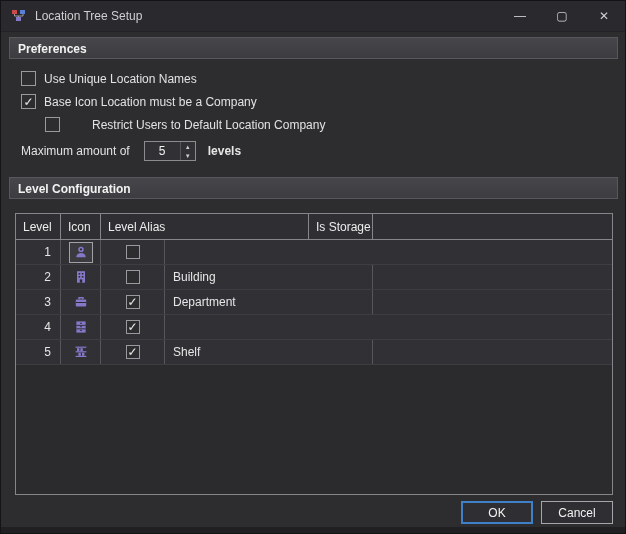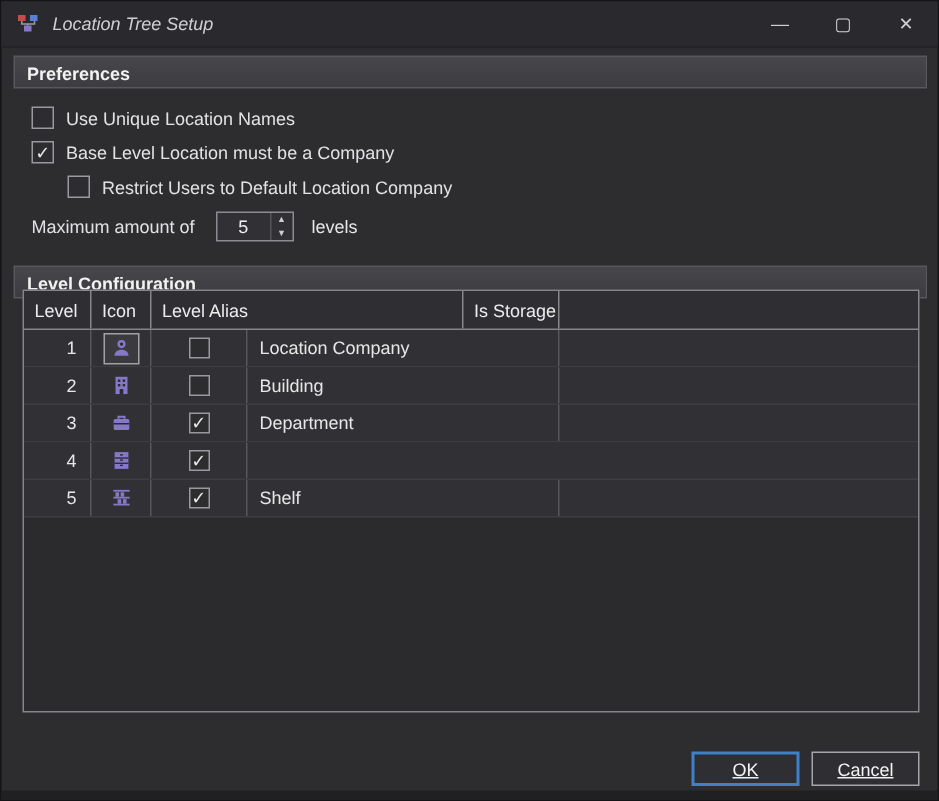--- a/index.html
+++ b/index.html
@@ -7,59 +7,59 @@
     width:626px;height:534px;position:relative;overflow:hidden;
     background:#2d2d30;color:#e6e6e6;
     font-family:"Liberation Sans",sans-serif;font-size:12px;
     -webkit-font-smoothing:antialiased;
   }
   .window{position:absolute;inset:0;border:1px solid #141416;box-sizing:border-box;background:#2d2d30;}
 
   
   .titlebar{position:absolute;top:0;left:0;right:0;height:30px;background:#2a2a2e;display:flex;align-items:center;border-bottom:1px solid #232327;}
   .title-icon{width:18px;height:16px;margin-left:9px;display:flex;align-items:center;justify-content:center;}
-  .title-text{margin-left:7px;color:#cfcfd2;font-size:12px;font-style:italic;}
+  .title-text{margin-left:7px;color:#cfcfd2;font-size:12px;}
   .title-spacer{flex:1;}
   .win-btn{width:42px;height:30px;display:flex;align-items:center;justify-content:center;color:#cfcfd2;font-size:12px;cursor:default;}
 
   
   .group-header{
     position:absolute;left:8px;right:7px;height:22px;line-height:22px;
     background:linear-gradient(#47474b,#3d3d41);
     border:1px solid #57575c;box-sizing:border-box;
     padding-left:8px;font-weight:bold;color:#f2f2f2;font-size:12px;
   }
   #prefs-header{top:36px;}
   #levels-header{top:176px;}
 
   
   .prefs-body{position:absolute;top:66px;left:20px;right:16px;}
   .pref-row{height:23px;display:flex;align-items:center;}
-  .pref-row.indent{padding-left:24px;}
+  .pref-row.indent{padding-left:24px;gap:24px;}
   .cb{
     width:15px;height:15px;box-sizing:border-box;border:1px solid #9a9a9e;background:#2d2d30;
     display:inline-flex;align-items:center;justify-content:center;
     color:#e8e8e8;font-size:12px;line-height:1;flex:0 0 auto;
   }
   .cb-label{margin-left:8px;color:#e2e2e4;}
 
   .max-row{height:26px;display:flex;align-items:center;margin-top:2px;}
   .max-label{color:#e2e2e4;}
   .spinner{
     margin-left:14px;width:52px;height:20px;box-sizing:border-box;border:1px solid #8c8c90;
     background:#313135;display:flex;align-items:stretch;
   }
   .spinner-value{flex:1;display:flex;align-items:center;justify-content:center;color:#f0f0f0;}
   .spinner-arrows{width:14px;display:flex;flex-direction:column;border-left:1px solid #55555a;}
   .spin-btn{flex:1;display:flex;align-items:center;justify-content:center;font-size:6px;color:#cfcfcf;line-height:1;}
-  .max-after{margin-left:12px;}
+  .max-after{margin-left:12px;font-weight:bold;}
 
   
   .table{
-    position:absolute;left:14px;top:192px;width:598px;height:282px;box-sizing:border-box;
+    position:absolute;left:14px;top:212px;width:598px;height:282px;box-sizing:border-box;
     border:1px solid #86868a;background:#2b2b2e;overflow:hidden;
   }
   .t-header{display:flex;height:26px;background:#2f2f33;border-bottom:1px solid #86868a;box-sizing:border-box;}
   .t-hcell{display:flex;align-items:center;padding-left:7px;box-sizing:border-box;border-right:1px solid #86868a;color:#ececec;font-size:12px;}
   .t-row{display:flex;height:25px;background:#313135;border-bottom:1px solid #3e3e42;box-sizing:border-box;}
   .t-cell{display:flex;align-items:center;box-sizing:border-box;border-right:1px solid #56565b;}
   .c0{width:45px;}
   .c1{width:40px;text-align:center;}
   .c2{width:64px;}
   .c3{width:208px;}
@@ -69,21 +69,21 @@
   .cell-storage{justify-content:center;}
   .cell-alias{padding-left:8px;color:#e6e6e6;}
   .icon-wrap{width:24px;height:21px;display:flex;align-items:center;justify-content:center;box-sizing:border-box;}
   .icon-wrap.selected{border:1px solid #a2a2a6;background:#3a3a3f;}
   .t-cb{width:14px;height:14px;}
 
   
   .btn{
     position:absolute;top:500px;height:23px;box-sizing:border-box;
     display:flex;align-items:center;justify-content:center;
-    background:#2f2f33;color:#f2f2f2;font-size:12px;cursor:default;text-decoration:underline;
+    background:#2f2f33;color:#f2f2f2;font-size:12px;cursor:default;
   }
   #ok-btn{right:92px;width:72px;border:2px solid #3f80c8;}
   #cancel-btn{right:12px;width:72px;border:1px solid #a6a6aa;}
   .bottom-edge{position:absolute;left:0;right:0;bottom:0;height:6px;background:#202023;}
 </style>
 </head>
 <body>
 
 <div class="window">
 
@@ -106,21 +106,21 @@
   <div class="group-header" id="prefs-header">Preferences</div>
 
   <div class="prefs-body">
     <div id="pref-list">
         <div class="pref-row">
           <span class="cb"></span>
           <span class="cb-label">Use Unique Location Names</span>
         </div>
         <div class="pref-row">
           <span class="cb">✓</span>
-          <span class="cb-label">Base Level Location must be a Company</span>
+          <span class="cb-label">Base Icon Location must be a Company</span>
         </div>
         <div class="pref-row indent">
           <span class="cb"></span>
           <span class="cb-label">Restrict Users to Default Location Company</span>
         </div>
       </div>
     <div class="max-row">
       <span class="max-label">Maximum amount of</span>
       <span class="spinner">
         <span class="spinner-value">5</span>
@@ -150,21 +150,20 @@
               <svg width="14" height="14" viewBox="0 0 14 14">
                 <circle cx="7" cy="4.4" r="2.7" fill="#8678c8"></circle>
                 <circle cx="7" cy="4.4" r="1.1" fill="#2b2b2e"></circle>
                 <path d="M2.3 12.2c0-2.7 2.1-4.1 4.7-4.1s4.7 1.4 4.7 4.1z" fill="#8678c8"></path>
               </svg>
             </span>
           </div>
           <div class="t-cell c2 cell-storage">
             <span class="cb t-cb"></span>
           </div>
-          <div class="t-cell c3 cell-alias">Location Company</div>
           <div class="t-cell c4 cell-notes"></div>
         </div>
         <div class="t-row">
           <div class="t-cell c0 cell-level">2</div>
           <div class="t-cell c1 cell-icon">
             <span class="icon-wrap">
               <svg width="14" height="14" viewBox="0 0 14 14">
                 <rect x="3" y="1.2" width="8" height="11.5" fill="#8678c8"></rect>
                 <rect x="4.6" y="3" width="1.6" height="1.6" fill="#2b2b2e"></rect>
                 <rect x="7.8" y="3" width="1.6" height="1.6" fill="#2b2b2e"></rect>

